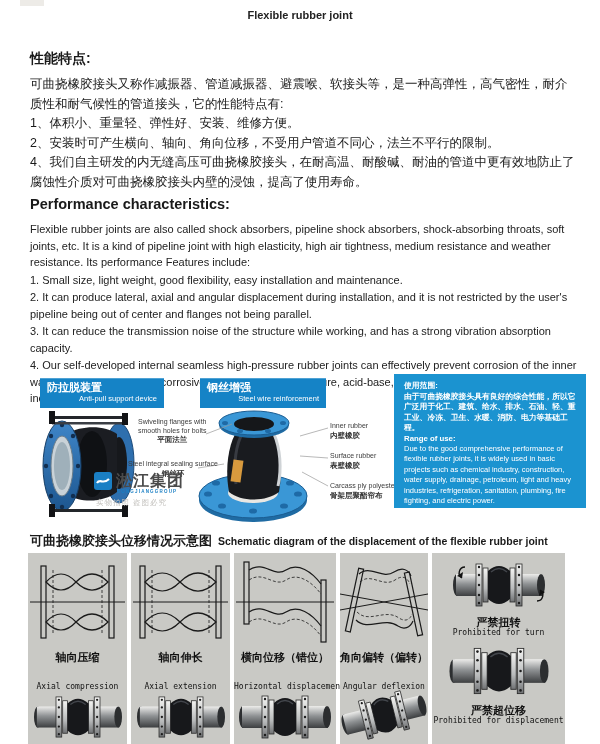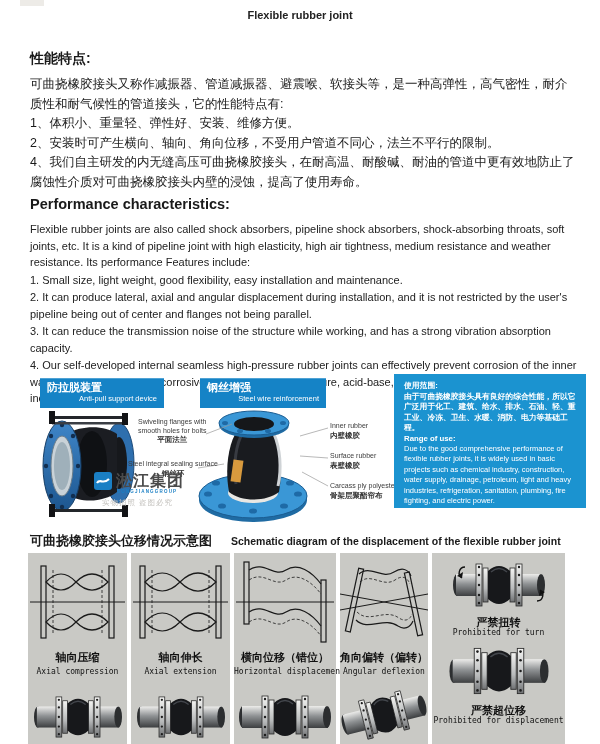--- a/index.html
+++ b/index.html
@@ -37,37 +37,37 @@
   .co-flange{left:138px;top:46px;text-align:left;}
   .co-seal{left:128px;top:88px;}
   .co-inner{left:330px;top:50px;}
   .co-surface{left:330px;top:80px;}
   .co-carcass{left:330px;top:110px;}
   .leads{position:absolute;left:0;top:0;width:600px;height:160px;pointer-events:none;}
   .wm{position:absolute;left:94px;top:100px;}
   .wm-row{display:flex;align-items:center;}
   .wm-name{font-size:16px;font-weight:bold;color:#4a4a4a;letter-spacing:1px;line-height:16px;}
   .wm-en{font-size:4.5px;color:#1a7fc4;letter-spacing:1.2px;font-weight:bold;margin-left:23px;margin-top:-1px;}
-  .wm-note{font-size:7.5px;color:#c3c1bd;margin-top:4px;margin-left:8px;letter-spacing:1px;}
+  .wm-note{font-size:7.5px;color:#c3c1bd;margin-top:4px;margin-left:2px;letter-spacing:1px;}
   .rangebox{position:absolute;left:394px;top:2px;width:192px;height:134px;background:#1b93d0;color:#fff;padding:7px 10px;box-sizing:border-box;}
   .rangebox .h{font-size:7.8px;font-weight:bold;line-height:10.5px;}
   .rangebox .b-cn{font-size:7.8px;font-weight:bold;line-height:10.5px;}
   .rangebox .b-en{font-size:7.5px;line-height:10.4px;}
 
   
   .schead{position:absolute;top:531px;left:30px;width:560px;white-space:nowrap;}
   .schead .c{font-size:13px;font-weight:bold;}
-  .schead .e{font-size:10.5px;font-weight:bold;margin-left:19px;}
+  .schead .e{font-size:10.5px;font-weight:bold;margin-left:6px;}
   .panel{position:absolute;top:553px;height:197px;background:#c9c9c5;}
   .p1{left:28px;width:99px;}  .p2{left:131px;width:99px;}
   .p3{left:234px;width:102px;}.p4{left:340px;width:88px;}
   .p5{left:432px;width:133px;}
   .schem{position:absolute;top:5px;left:0;width:100%;text-align:center;}
   .plbl-c{position:absolute;top:97px;width:100%;text-align:center;font-size:11px;font-weight:bold;font-family:"DejaVu Serif",serif;color:#111;}
-  .plbl-e{position:absolute;top:114px;width:100%;text-align:center;font-size:8px;font-family:"DejaVu Sans Mono",monospace;color:#111;white-space:nowrap;}
+  .plbl-e{position:absolute;top:129px;width:100%;text-align:center;font-size:8px;font-family:"DejaVu Sans Mono",monospace;color:#111;white-space:nowrap;}
   .pphoto{position:absolute;bottom:7px;left:0;width:100%;text-align:center;}
   .p5 .ph1{position:absolute;top:4px;left:0;width:100%;text-align:center;}
   .p5 .l1c{top:62px;} .p5 .l1e{top:75px;}
   .p5 .ph2{position:absolute;top:90px;left:0;width:100%;text-align:center;}
   .p5 .l2c{top:150px;} .p5 .l2e{top:163px;}
   svg{display:inline-block;vertical-align:top;}
 </style>
 </head>
 <body>
 

